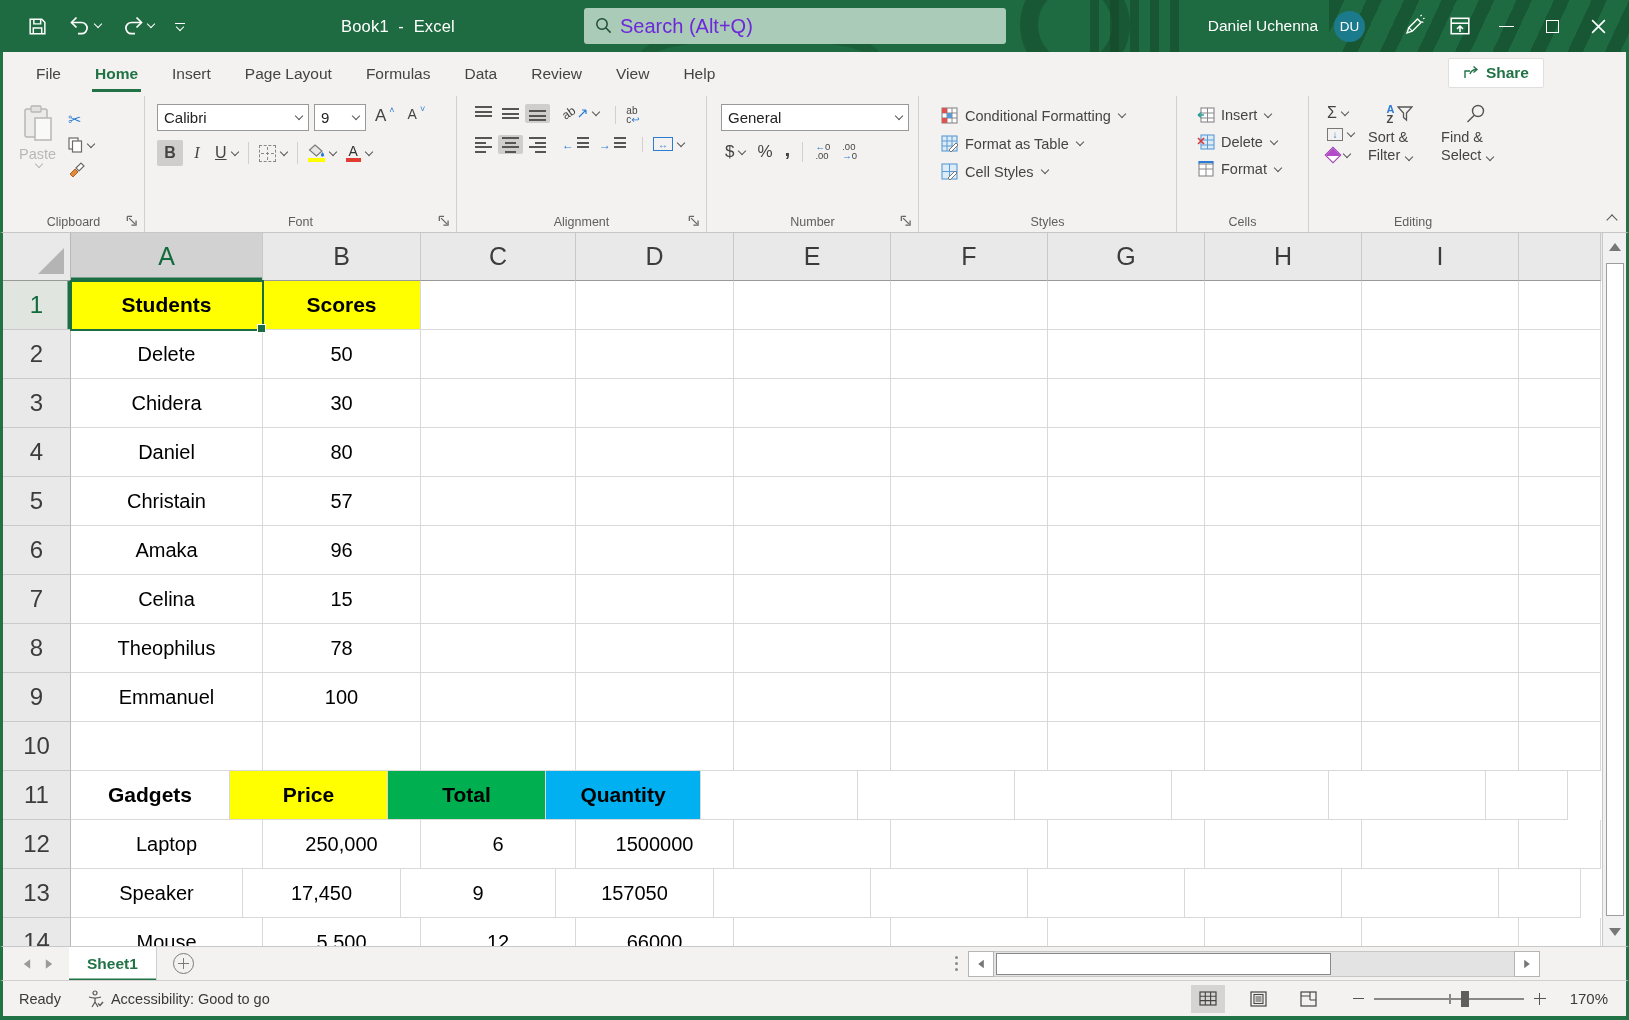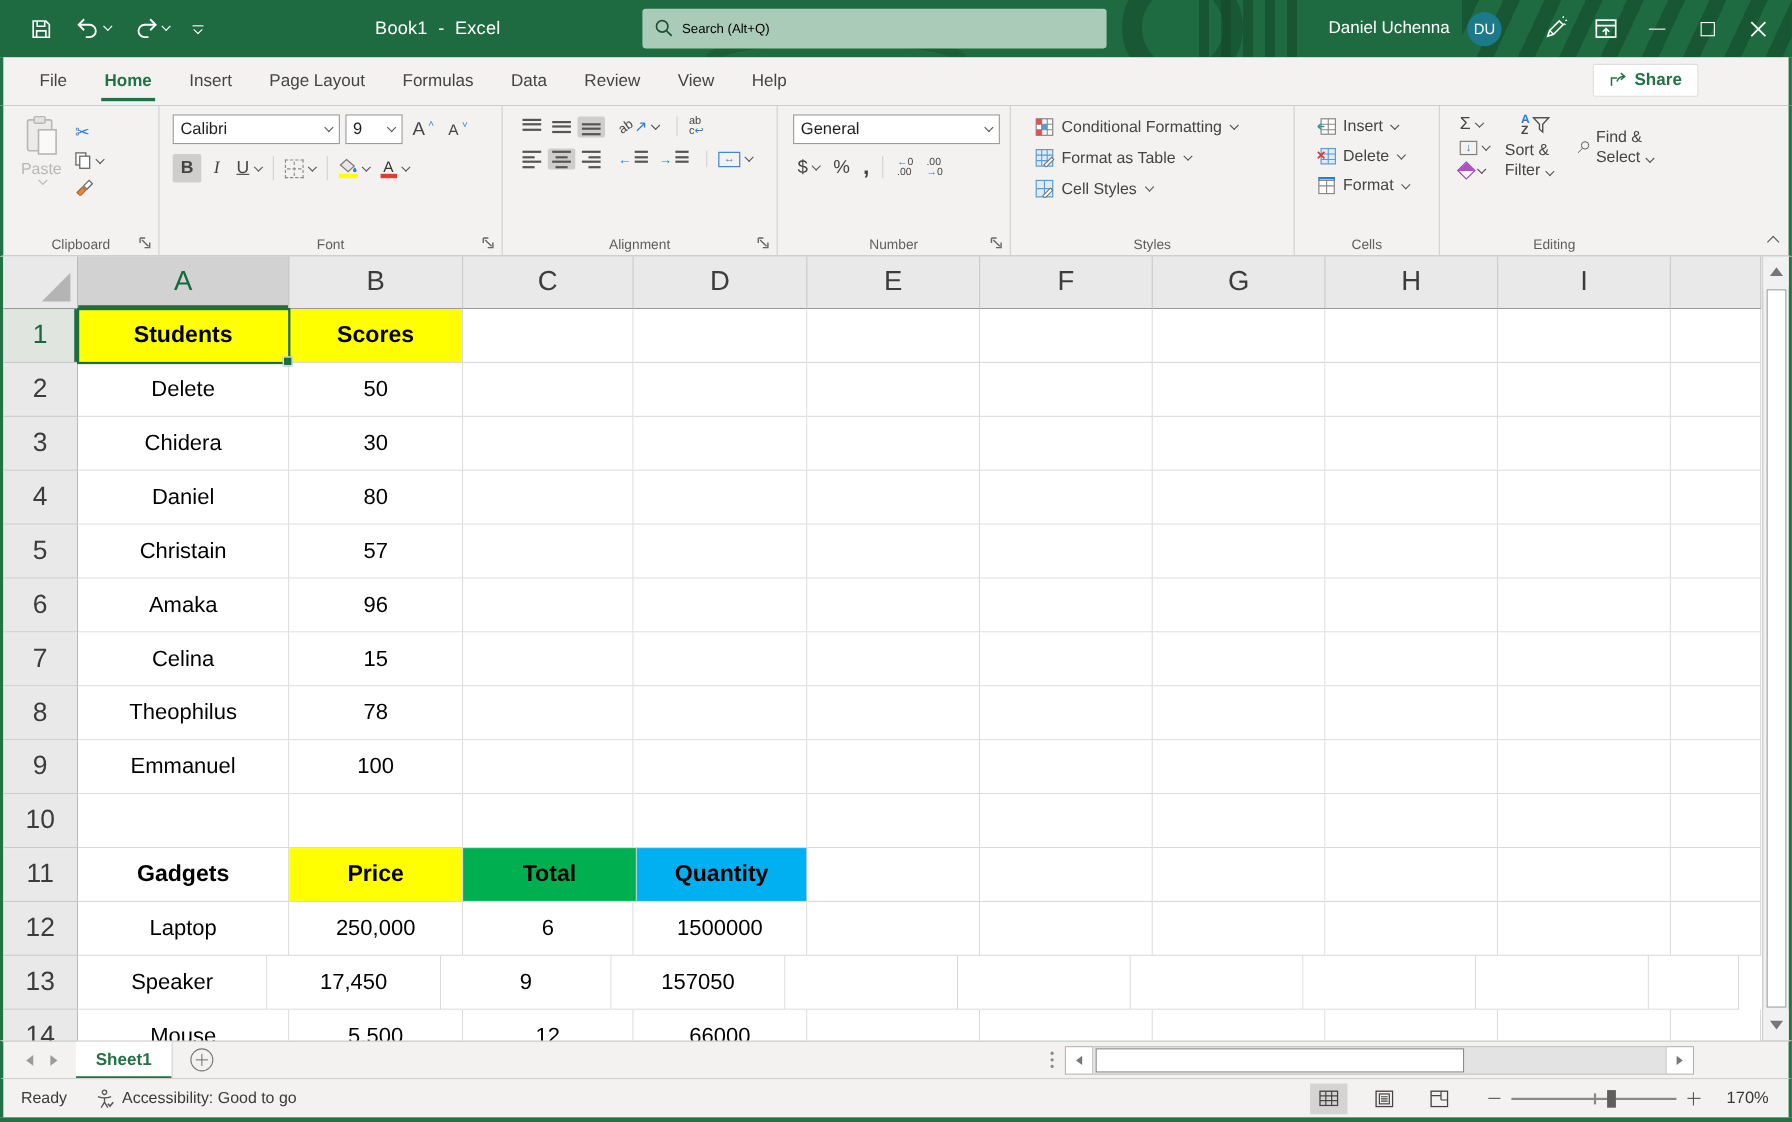--- a/index.html
+++ b/index.html
@@ -19,21 +19,21 @@
     border:14px solid rgba(17,66,38,.28); }
   .qat { position:relative; display:flex; align-items:center; gap:10px; padding-left:22px; height:52px; }
   .qat-btn { display:flex; align-items:center; gap:3px; padding:4px 5px; cursor:pointer; }
   .chev-w { width:6px; height:6px; border-right:1.3px solid #fff; border-bottom:1.3px solid #fff; transform:rotate(45deg); display:inline-block; margin-top:-4px; }
   .qat-more { display:flex; flex-direction:column; align-items:center; gap:2px; padding:4px 6px; cursor:pointer; }
   .qat-more .bar { width:10px; height:0; border-top:1.4px solid #fff; }
   .tb-title { position:absolute; left:398px; top:0; height:52px; transform:translateX(-50%); display:flex; align-items:center;
     font-size:16.5px; color:#fff; letter-spacing:.2px; white-space:pre; }
   .tb-search { position:absolute; left:584px; top:8px; width:422px; height:36px; background:#a9cbb7; border-radius:3px;
     display:flex; align-items:center; gap:14px; padding-left:36px; cursor:text; }
-  .tb-search span { color:#000000; font-size:12px; }
+  .tb-search span { color:#6d28d9; font-size:20px; }
   .tb-right { position:absolute; right:0; top:0; height:52px; display:flex; align-items:center; gap:0; }
   .tb-user { font-size:15.5px; margin-right:16px; cursor:pointer; }
   .tb-avatar { width:31px; height:31px; border-radius:50%; background:#1b7a8b; color:#fff; font-size:13.5px;
     display:flex; align-items:center; justify-content:center; margin-right:26px; cursor:pointer; }
   .tb-icobtn { width:46px; height:52px; display:flex; align-items:center; justify-content:center; cursor:pointer; }
   .tb-min { width:15px; border-top:1.6px solid #fff; }
   .tb-max { width:13px; height:13px; border:1.6px solid #fff; }
 
   
   .ribbontabs { position:relative; height:44px; background:#f3f2f1; display:flex; align-items:center; gap:0; padding-left:16px;
@@ -43,21 +43,21 @@
   .rtab.active::after { content:""; position:absolute; left:14px; right:14px; bottom:4px; border-bottom:3px solid #217346; }
   .share-btn { position:absolute; right:82px; top:6px; display:flex; align-items:center; gap:7px; background:#fff;
     border:1px solid #e1dfdd; border-radius:2px; padding:5px 14px; color:#217346; font-size:15.5px; font-weight:bold; cursor:pointer; }
 
   
   .ribbon { position:relative; height:137px; background:#f3f2f1; display:flex; align-items:stretch;
     border-left:3px solid #217346; border-right:3px solid #217346; border-bottom:1px solid #c8c6c4; flex:0 0 auto; }
   .rgroup { position:relative; border-right:1px solid #d2d0ce; display:flex; flex-direction:column; padding:8px 6px 22px 6px; }
   .rgroup-label { position:absolute; bottom:3px; left:0; right:0; text-align:center; font-size:12.5px; color:#605e5c; }
   .launcher { position:absolute; bottom:4px; right:5px; width:14px; height:14px; cursor:pointer; }
-  .rrow { display:flex; align-items:center; gap:2px; }
+  .rrow { display:flex; align-items:flex-start; gap:2px; }
   .sbtn { display:flex; align-items:center; gap:3px; padding:2px 4px; border-radius:2px; cursor:pointer; color:#444; }
   .sbtn.active { background:#d0cecc; }
   .chev { width:6px; height:6px; border-right:1.3px solid #555; border-bottom:1.3px solid #555; transform:rotate(45deg); display:inline-block; margin-top:-3px; margin-left:2px; }
   .vsep { width:1px; align-self:stretch; background:#d2d0ce; margin:2px 4px; }
   .combo { background:#fff; border:1px solid #999; display:flex; align-items:center; justify-content:space-between; padding:2px 6px; font-size:15px; color:#222; cursor:pointer; }
   .lines { display:flex; flex-direction:column; width:17px; height:15px; gap:2.5px; }
   .lines i { border-top:2px solid #555; display:block; }
   .biglabel2 { font-size:14.5px; color:#444; text-align:left; line-height:1.25; }
   .rowbtn { display:flex; align-items:center; gap:6px; padding:3px 6px; font-size:14.5px; color:#444; cursor:pointer; white-space:nowrap; }
   .collapse-chev { position:absolute; right:10px; bottom:8px; width:8px; height:8px; border-left:1.5px solid #555; border-top:1.5px solid #555; transform:rotate(45deg); cursor:pointer; }
@@ -543,21 +543,21 @@
             <span style="display:inline-flex;flex-direction:column;font-size:11px;line-height:10px">
                 <b style="color:#2b7cd3">A</b>
                 <b style="color:#444">Z</b>
               </span>
             <svg width="16" height="18" viewBox="0 0 16 18">
                 <path d="M1 2h14l-5.5 6v7l-3-2.5V8z" fill="none" stroke="#555" stroke-width="1.3"></path>
               </svg>
           </span>
           <span class="biglabel2"><span>Sort &amp; Filter</span> <span class="chev"></span></span>
         </div>
-        <div style="display:flex;flex-direction:row;align-items:center;gap:4px;cursor:pointer">
+        <div style="display:flex;flex-direction:column;align-items:center;gap:4px;cursor:pointer">
           <svg width="22" height="20" viewBox="0 0 22 20">
               <circle cx="13" cy="7" r="5.5" fill="none" stroke="#555" stroke-width="1.4"></circle>
               <path d="M9 11.5L2.5 18" stroke="#555" stroke-width="1.4"></path>
             </svg>
           <span class="biglabel2"><span>Find &amp; Select</span> <span class="chev"></span></span>
         </div>
       </div>
       <div class="rgroup-label">Editing</div>
     </div>
 
@@ -704,21 +704,21 @@
           <div class="cell" style="width: 158px;"></div>
           <div class="cell" style="width: 157px;"></div>
           <div class="cell" style="width: 157px;"></div>
           <div class="cell" style="width: 157px;"></div>
           <div class="cell" style="width: 157px;"></div>
           <div class="cell" style="width: 157px;"></div>
           <div class="cell" style="width: 82px;"></div>
         </div>
         <div class="gridrow">
           <div class="rowh">11</div>
-          <div class="cell bold" style="width: 192px;">Gadgets</div>
+          <div class="cell bold" style="width: 159px;">Gadgets</div>
           <div class="cell bold" style="width: 158px; background: rgb(255, 255, 0);">Price</div>
           <div class="cell bold" style="width: 158px; background: rgb(0, 176, 80);">Total</div>
           <div class="cell bold" style="width: 155px; background: rgb(0, 176, 240);">Quantity</div>
           <div class="cell" style="width: 157px;"></div>
           <div class="cell" style="width: 157px;"></div>
           <div class="cell" style="width: 157px;"></div>
           <div class="cell" style="width: 157px;"></div>
           <div class="cell" style="width: 157px;"></div>
           <div class="cell" style="width: 82px;"></div>
         </div>

